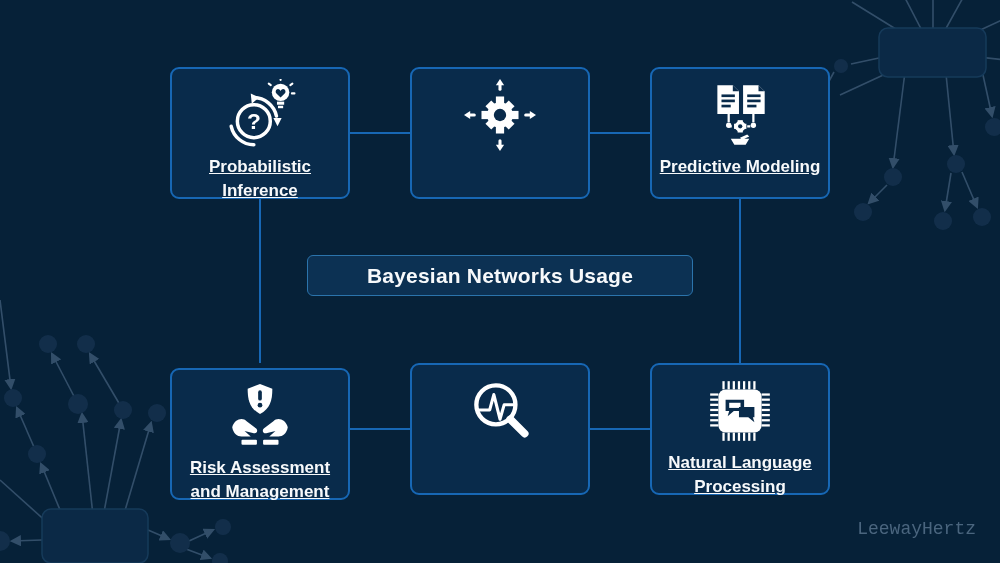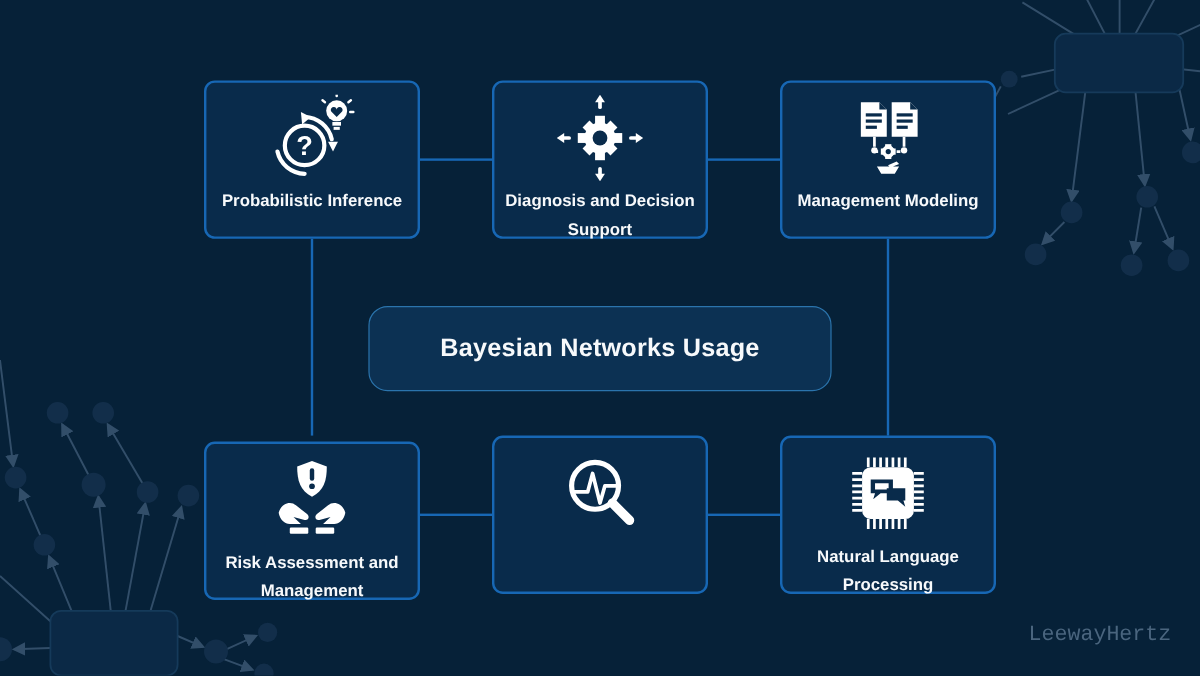--- a/index.html
+++ b/index.html
@@ -38,31 +38,32 @@
     z-index:2;
     display:flex;flex-direction:column;align-items:center;
     padding-top:8px;
   }
   .icon-wrap{
     height:76px;display:flex;align-items:center;justify-content:center;
     flex:0 0 auto;
   }
   .box-label{
     color:var(--text);
-    font-size:14px;font-weight:700;
+    font-size:17px;font-weight:700;
     line-height:24px;text-align:center;
     margin-top:2px;
     padding:0 6px;
+    text-decoration:underline;
   }
   .title-box{
     position:absolute;
-    left:307px;top:255px;width:386px;height:71px;
+    left:307px;top:255px;width:386px;height:41px;
     background:var(--title-fill);
     border:1.5px solid var(--title-border);
-    border-radius:16px;
+    border-radius:6px;
     z-index:2;
     display:flex;align-items:center;justify-content:center;
   }
   .title-label{
     color:var(--text);
     font-size:21px;font-weight:700;
     letter-spacing:.2px;
   }
   .watermark{
     position:absolute;right:24px;bottom:24px;
@@ -209,21 +210,20 @@
         <line x1="35" y1="60" x2="35" y2="65"></line>
         <line x1="10" y1="35" x2="5" y2="35"></line>
         <line x1="60" y1="35" x2="65" y2="35"></line>
       </g>
       <polygon points="35,0 31,6 39,6" fill="#fff"></polygon>
       <polygon points="35,70 31,64 39,64" fill="#fff"></polygon>
       <polygon points="0,35 6,31 6,39" fill="#fff"></polygon>
       <polygon points="70,35 64,31 64,39" fill="#fff"></polygon>
     </svg>
   </div>
-  <div class="box-label">Diagnosis and Decision Support</div>
 </div>
 
 <div class="node-box" id="box-2">
   <div class="icon-wrap">
     <svg width="72" height="72" viewBox="0 0 70 70">
       <g>
         <path d="M13,6 h15 l6,6 v22 h-21 z" fill="#fff"></path>
         <path d="M28,6 l6,6 h-6 z" fill="#092b4b"></path>
         <g fill="#092b4b">
           <rect x="17" y="15" width="13" height="2.6"></rect>
@@ -252,21 +252,21 @@
         <g transform="rotate(45 35.2 46)">
           <rect x="32.7" y="41" width="5" height="10"></rect>
           <rect x="30.2" y="43.5" width="10" height="5"></rect>
         </g>
         <circle cx="35.2" cy="46" r="4.6"></circle>
       </g>
       <circle cx="35.2" cy="46" r="2.1" fill="#092b4b"></circle>
       <path d="M26,58 h18 l-3.5,6 h-11 z M35,57 l7,-3 2,2 -7,3 z" fill="#fff"></path>
     </svg>
   </div>
-  <div class="box-label">Management Modeling</div>
+  <div class="box-label">Predictive Modeling</div>
 </div>
 
 <div class="node-box" id="box-3">
   <div class="icon-wrap">
     <svg width="72" height="72" viewBox="0 0 70 70">
       <path d="M35,4 l12,4.5 c0,12 -2.5,19.5 -12,24.5 c-9.5,-5 -12,-12.5 -12,-24.5 z" fill="#fff"></path>
       <rect x="33.2" y="10" width="3.6" height="10" rx="1.8" fill="#092b4b"></rect>
       <circle cx="35" cy="24.5" r="2.3" fill="#092b4b"></circle>
       <g fill="#fff">
         <path d="M8,46 c2,-8 10,-10 14,-6 l9,7 c2.5,2 1,5.5 -2,4.8 l-9,-2.3 6,5.5 h-9 c-4,0 -8,-3 -9,-9 z"></path>

